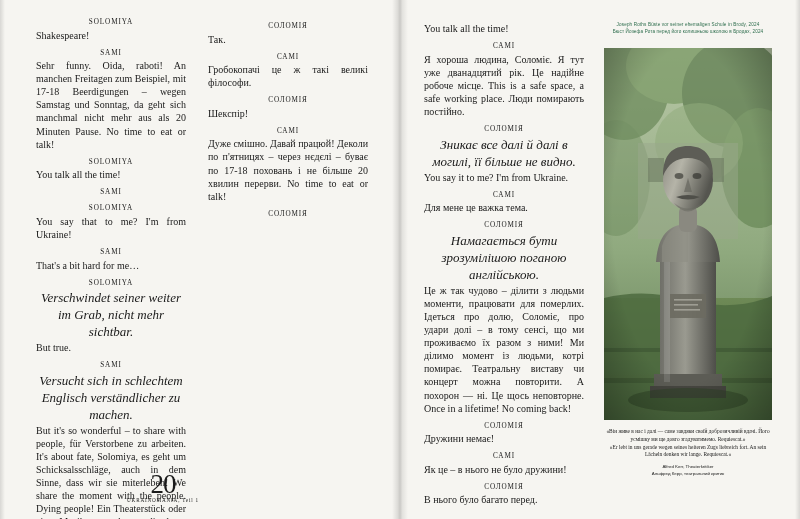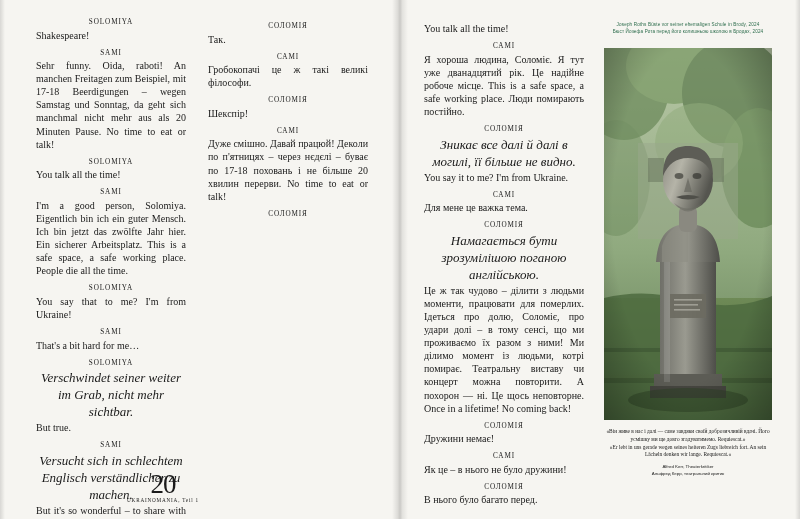--- a/index.html
+++ b/index.html
@@ -189,21 +189,20 @@
   <div class="page-edge-r"></div>
 
   <div class="col col-1" id="col1">
       <div class="speaker first">SOLOMIYA</div>
       <div class="line">Shakespeare!</div>
       <div class="speaker">SAMI</div>
       <div class="line">Sehr funny. Oida, raboti! An manchen Freitagen zum Beispiel, mit 17-18 Beerdigungen – wegen Samstag und Sonntag, da geht sich manchmal nicht mehr aus als 20 Minuten Pause. No time to eat or talk!</div>
       <div class="speaker">SOLOMIYA</div>
       <div class="line">You talk all the time!</div>
       <div class="speaker">SAMI</div>
-      <div class="line">I'm a good person, Solomiya. Eigentlich bin ich ein guter Mensch. Ich bin jetzt das zwölfte Jahr hier. Ein sicherer Arbeitsplatz. This is a safe space, a safe working place. People die all the time.</div>
       <div class="speaker">SOLOMIYA</div>
       <div class="line">You say that to me? I'm from Ukraine!</div>
       <div class="speaker">SAMI</div>
       <div class="line">That's a bit hard for me…</div>
       <div class="speaker">SOLOMIYA</div>
       <div class="stage">Verschwindet seiner weiter im Grab, nicht mehr sichtbar.</div>
       <div class="line">But true.</div>
       <div class="speaker">SAMI</div>
       <div class="stage">Versucht sich in schlechtem Englisch verständlicher zu machen.</div>
       <div class="line">But it's so wonderful – to share with people, für Verstorbene zu arbeiten. It's about fate, Solomiya, es geht um Schicksalsschläge, auch in dem Sinne, dass wir sie miterleben! We share the moment with the people. Dying people! Ein Theaterstück oder eine Musikveranstaltung, die kann man wiederholen. Eine Trauerfeier dagegen, das ist eines Unwiederbringliches. Once in a lifetime! No coming back!</div>

